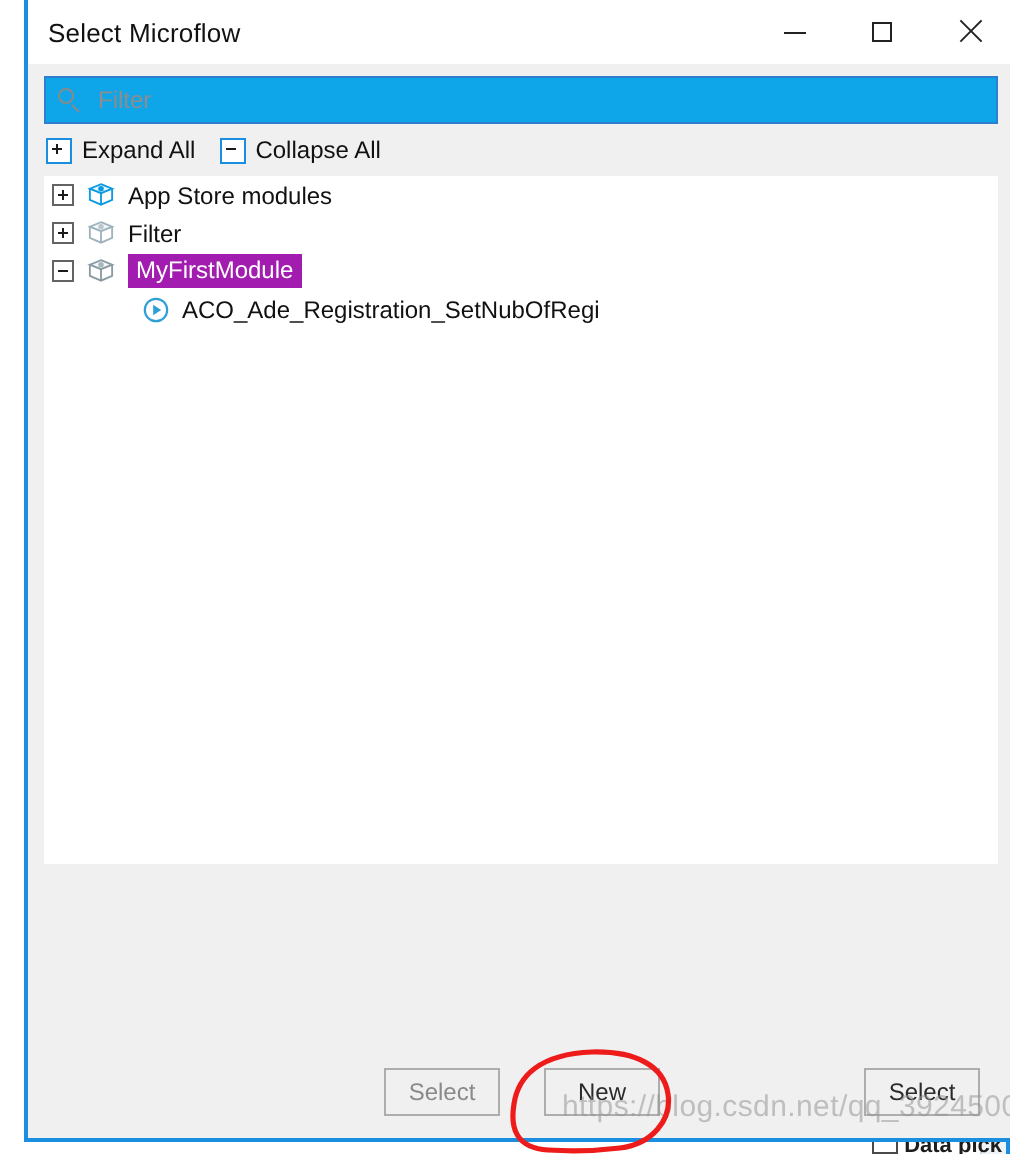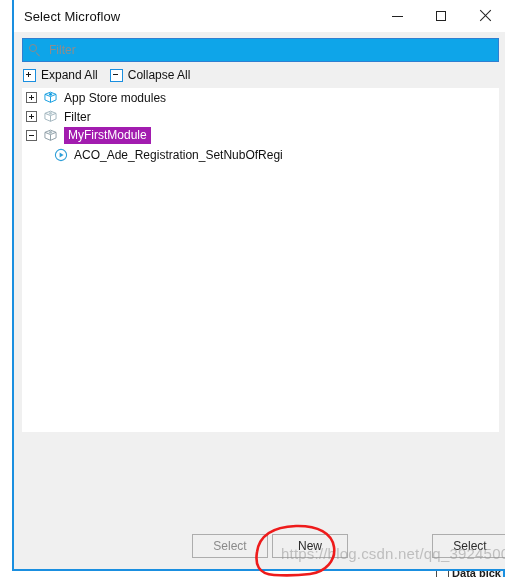--- a/index.html
+++ b/index.html
@@ -268,33 +268,33 @@
   .node-label {
     font-size: 12px;
     color: #111;
     line-height: 14px;
   }
   .node-label.selected {
     background: #a21caf;
     color: #ffffff;
     padding: 1px 4px 2px 4px;
   }
-  .child-row { padding-left: 32px; }
+  .child-row { padding-left: 49px; }
 
   
   #footer {
     position: absolute;
     left: 0; right: 0; bottom: 0;
     height: 46px;
     background: #f0f0f0;
   }
   .dlgbtn {
     position: absolute;
     top: 11px;
-    width: 76px;
+    width: 58px;
     height: 24px;
     background: #f0f0f0;
     border: 1px solid #adadad;
     font-family: "Liberation Sans", sans-serif;
     font-size: 12px;
     color: #2b2b2b;
     display: flex;
     align-items: center;
     justify-content: center;
     box-sizing: border-box;

